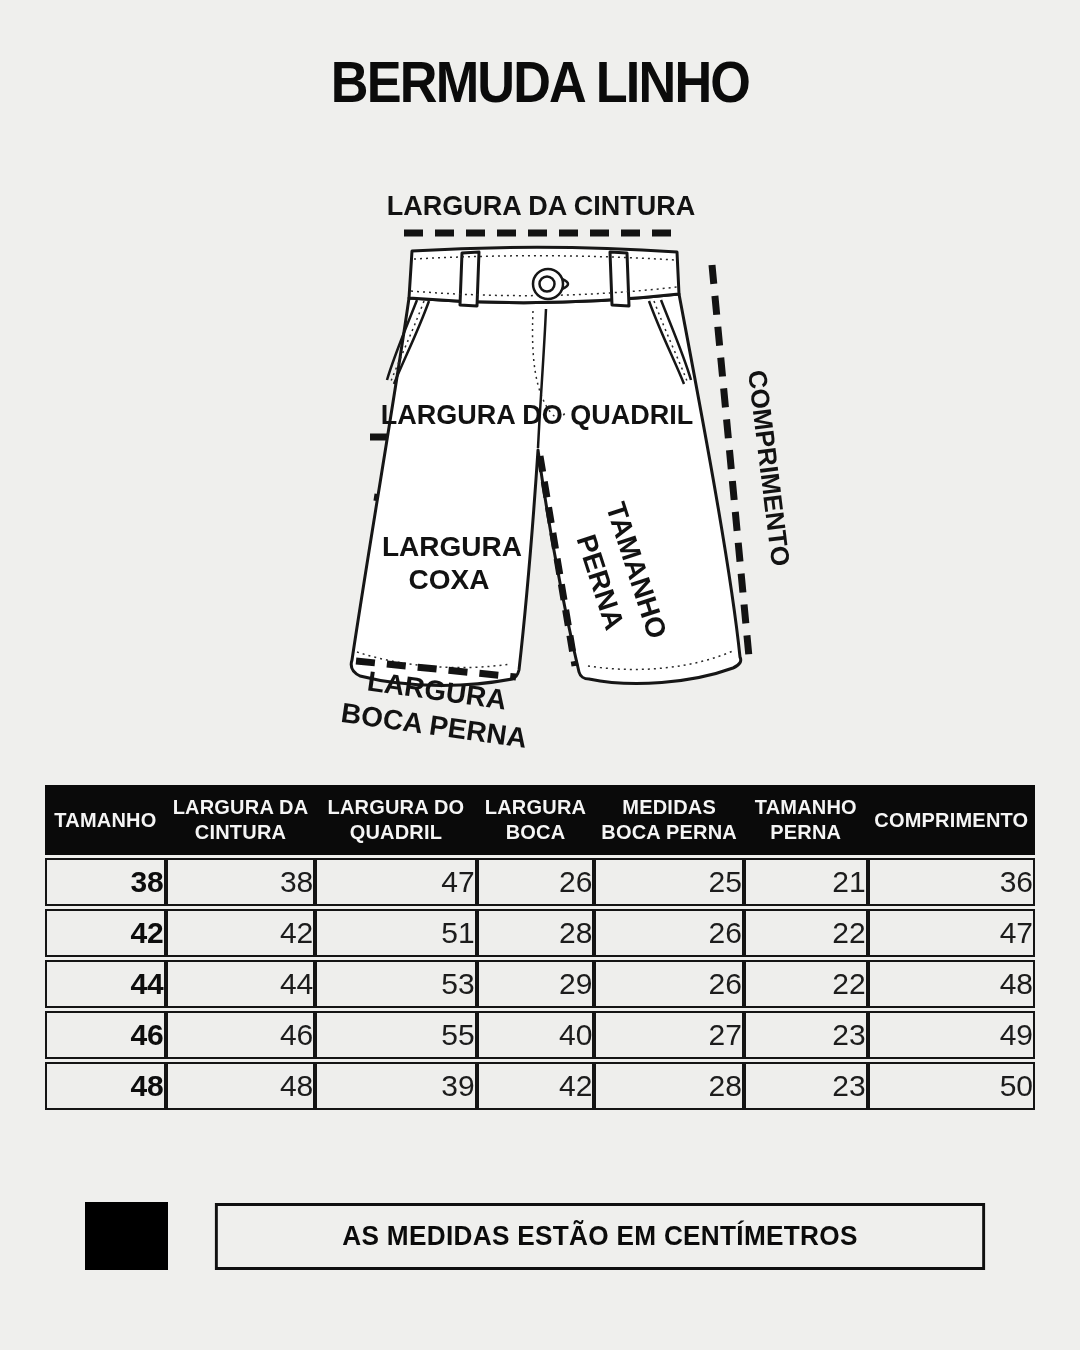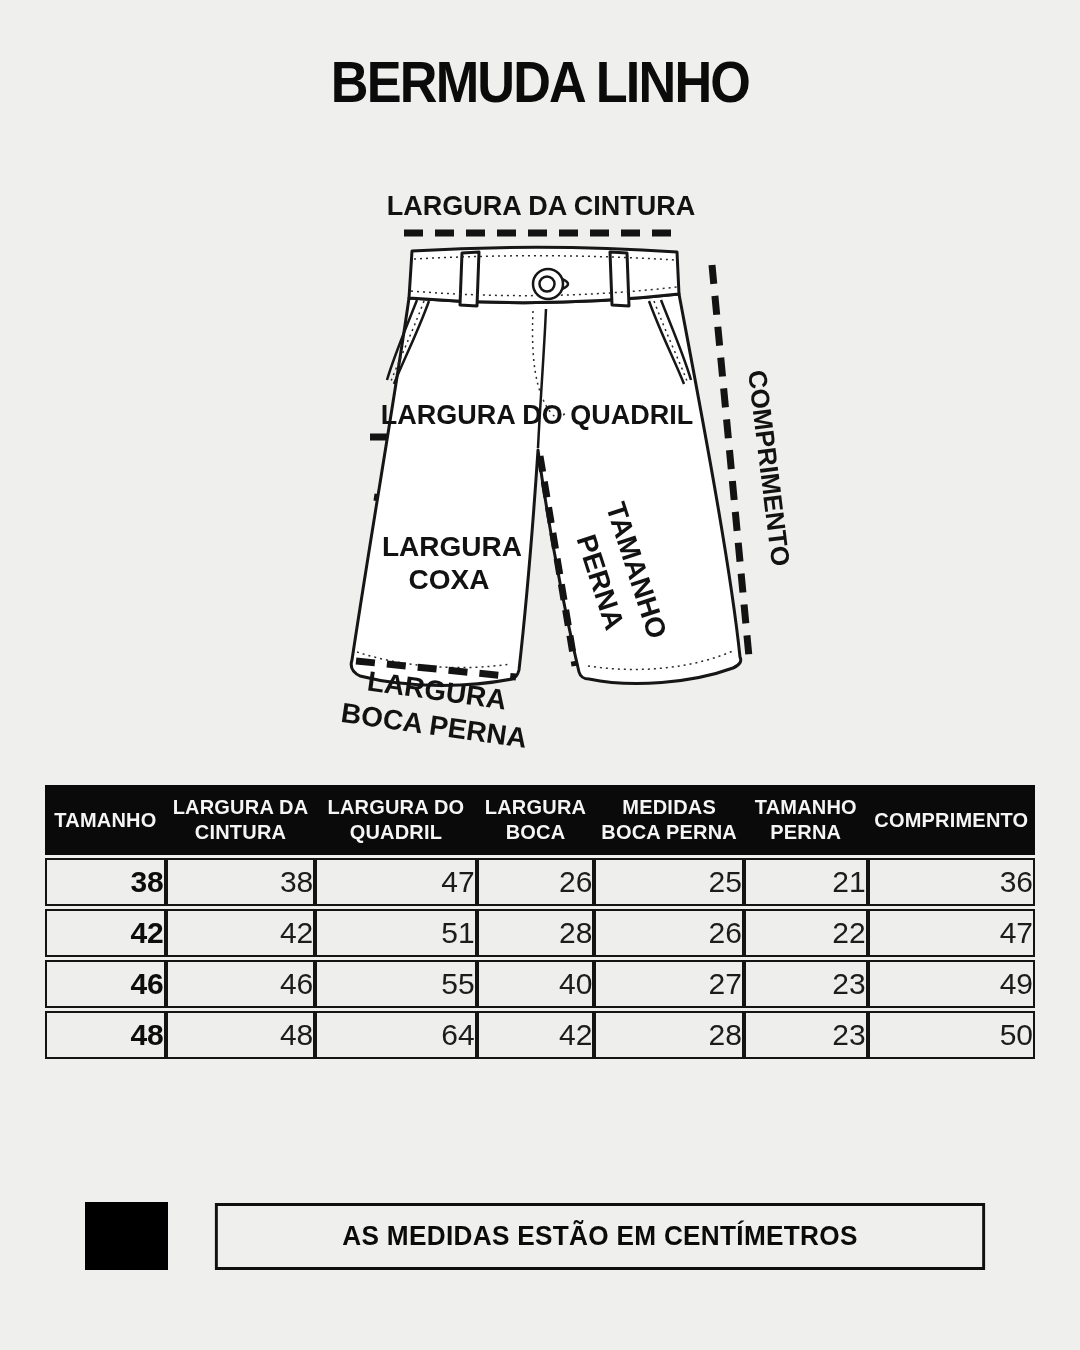--- a/index.html
+++ b/index.html
@@ -161,32 +161,41 @@
       <tr>
         <td class="size-cell">42</td>
         <td>42</td>
         <td>51</td>
         <td>28</td>
         <td>26</td>
         <td>22</td>
         <td>47</td>
       </tr>
       <tr>
+        <td class="size-cell">44</td>
+        <td>44</td>
+        <td>53</td>
+        <td>29</td>
+        <td>26</td>
+        <td>22</td>
+        <td>48</td>
+      </tr>
+      <tr>
         <td class="size-cell">46</td>
         <td>46</td>
         <td>55</td>
         <td>40</td>
         <td>27</td>
         <td>23</td>
         <td>49</td>
       </tr>
       <tr>
         <td class="size-cell">48</td>
         <td>48</td>
-        <td>64</td>
+        <td>39</td>
         <td>42</td>
         <td>28</td>
         <td>23</td>
         <td>50</td>
       </tr>
     </tbody>
 </table>
 
 <div class="footer-square"></div>
 <div class="footer-note">AS MEDIDAS ESTÃO EM CENTÍMETROS</div>

